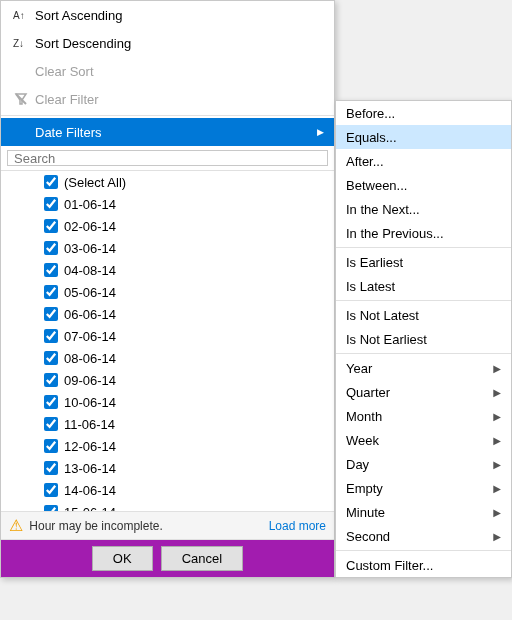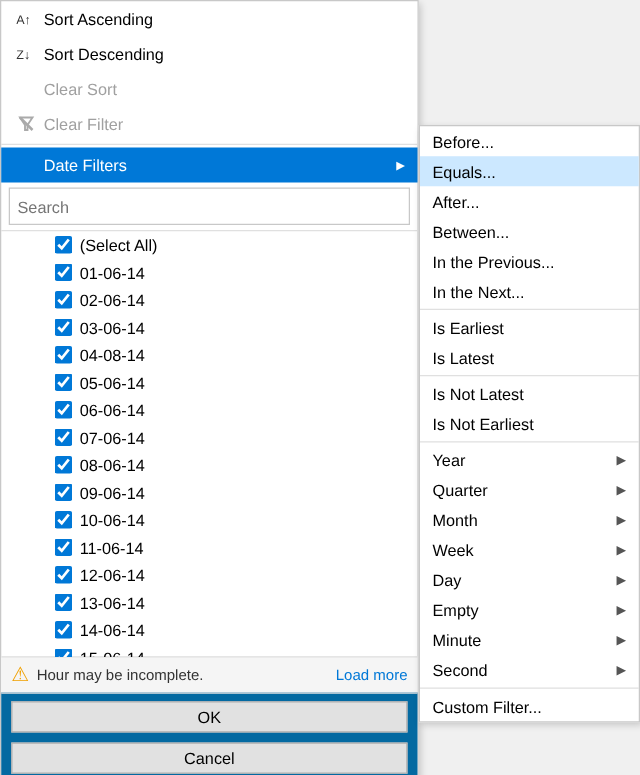--- a/index.html
+++ b/index.html
@@ -61,21 +61,21 @@
       margin: 2px 0;
     }
 
     
     .search-container {
       padding: 4px 6px;
       border-bottom: 1px solid #e0e0e0;
     }
     .search-input {
       width: 100%;
-      height: 30px;
+      height: 16px;
       border: 1px solid #c8c8c8;
       padding: 2px 6px;
       font-size: 13px;
       outline: none;
       color: #701a75;
     }
 
     
     .checkbox-list {
       height: 340px;
@@ -125,23 +125,22 @@
       font-size: 12px;
       text-decoration: none;
     }
 
     
     .button-bar {
       display: flex;
       justify-content: center;
       gap: 8px;
       padding: 6px 8px;
-      background: #0369a1;
+      background: #a21caf;
       border-top: 1px solid #e0e0e0;
-      flex-direction: column;
     }
     .btn {
       padding: 4px 20px;
       font-size: 13px;
       cursor: pointer;
       border: 1px solid #adadad;
       background: #e1e1e1;
       min-width: 60px;
     }
     .btn-ok {
@@ -330,25 +329,25 @@
     <div class="right-menu-item active">
       <span>Equals...</span>
     </div>
     <div class="right-menu-item">
       <span>After...</span>
     </div>
     <div class="right-menu-item">
       <span>Between...</span>
     </div>
     <div class="right-menu-item">
+      <span>In the Next...</span>
+    </div>
+    <div class="right-menu-item">
       <span>In the Previous...</span>
     </div>
-    <div class="right-menu-item">
-      <span>In the Next...</span>
-    </div>
     <div class="right-menu-separator"></div>
     <div class="right-menu-item">
       <span>Is Earliest</span>
     </div>
     <div class="right-menu-item">
       <span>Is Latest</span>
     </div>
     <div class="right-menu-separator"></div>
     <div class="right-menu-item">
       <span>Is Not Latest</span>

